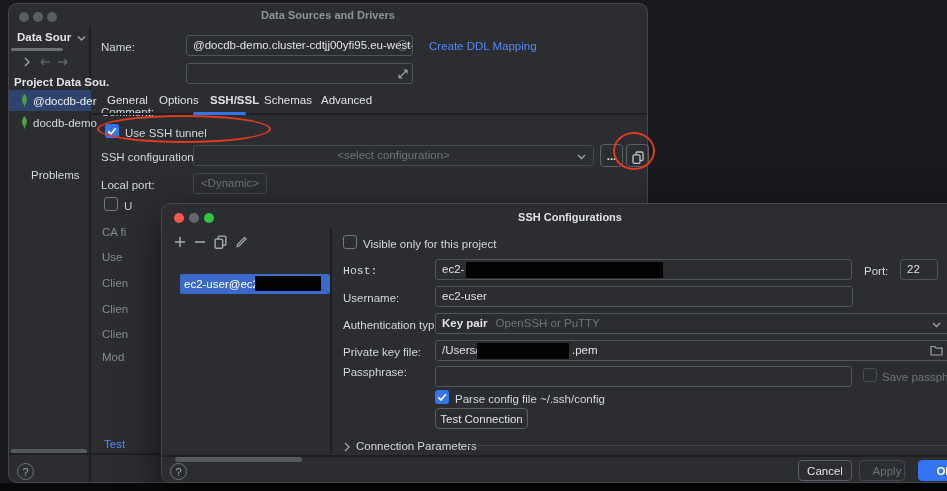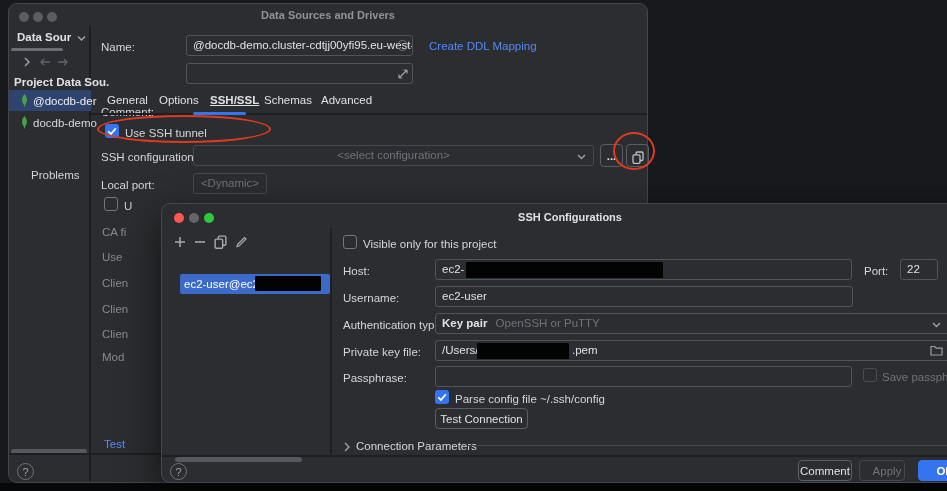--- a/index.html
+++ b/index.html
@@ -93,21 +93,21 @@
     <div class="lbl" style="left:10px;top:42px;margin-top:37px;">Comment:</div>
     <div class="input" style="left:95px;top:37px;width:227px;">
       <svg class="abs" style="right:4px;top:5px;" width="10" height="10" viewBox="0 0 10 10">
           <path d="M1 9 L9 1 M1 9 V5.6 M1 9 H4.4 M9 1 V4.4 M9 1 H5.6" stroke="#9da0a8" stroke-width="1.2" fill="none"></path>
         </svg>
     </div>
 
     <div class="abs" style="left:0;top:68px;right:0;height:22px;">
       <span class="tab" style="left:16px;">General</span>
       <span class="tab" style="left:68px;">Options</span>
-      <span class="tab" style="left:119px;font-weight:bold;text-decoration:underline;">SSH/SSL</span>
+      <span class="tab" style="left:119px;font-weight:bold;">SSH/SSL</span>
       <span class="tab" style="left:173px;">Schemas</span>
       <span class="tab" style="left:230px;">Advanced</span>
       <div class="abs" style="left:0;right:0;top:19px;height:1.5px;background:#1e1f22;"></div>
       <div class="abs" style="left:102px;top:18px;width:53px;height:2.5px;background:#3574f0;border-radius:2px;"></div>
     </div>
 
     <span class="cb checked" style="left:14px;top:98px;">
       <svg width="14" height="14" viewBox="0 0 14 14">
           <path d="M3.2 7.4 L6 10 L10.8 4.2" stroke="#fff" stroke-width="1.8" fill="none"></path>
         </svg>
@@ -179,21 +179,21 @@
       <span class="lbl" style="left:4px;top:3px;color:#fff;">ec2-user@ec2-</span>
       <span class="redact" style="left:75px;top:2px;width:66px;height:15px;"></span>
     </div>
     <div class="scrollthumb" style="left:13px;top:229px;width:127px;height:5px;"></div>
   </div>
 
   <div class="abs" style="left:172px;top:24px;right:0;bottom:28px;">
     <span class="cb unchecked" style="left:9px;top:7px;"></span>
     <span class="lbl" style="left:29px;top:9px;">Visible only for this project</span>
 
-    <div class="lbl" style="left:9px;top:36px;">Host:</div>
+    <div class="lbl" style="left:9px;top:36px;font-family:Liberation Mono, monospace;">Host:</div>
     <div class="input" style="left:101px;top:31px;width:417px;">
       <span>ec2-</span><span class="redact" style="left:30px;top:2px;width:197px;height:16px;"></span>
     </div>
     <div class="lbl" style="left:530px;top:36px;">Port:</div>
     <div class="input" style="left:566px;top:31px;width:38px;">22</div>
 
     <div class="lbl" style="left:9px;top:63px;">Username:</div>
     <div class="input" style="left:101px;top:58px;width:418px;">ec2-user</div>
 
     <div class="lbl" style="left:9px;top:90px;">Authentication type:</div>
@@ -206,21 +206,21 @@
     </div>
 
     <div class="lbl" style="left:9px;top:117px;">Private key file:</div>
     <div class="input" style="left:101px;top:112px;width:515px;">
       <span>/Users/</span><span class="redact" style="left:41px;top:2px;width:92px;height:16px;"></span><span class="abs" style="left:136px;top:0;">.pem</span>
       <svg class="abs" style="right:6px;top:4px;" width="13" height="11" viewBox="0 0 13 11">
           <path d="M1 1.5 H4.8 L6.2 3.2 H12 V10 H1 Z" fill="none" stroke="#9da0a8" stroke-width="1.2"></path>
         </svg>
     </div>
 
-    <div class="lbl" style="left:9px;top:143px;">Passphrase:</div>
+    <div class="lbl" style="left:9px;top:137px;">Passphrase:</div>
     <div class="input" style="left:101px;top:138px;width:417px;"></div>
     <span class="cb disabled" style="left:529px;top:140px;"></span>
     <span class="lbl" style="left:548px;top:142px;color:#6f737a;">Save passphrase</span>
 
     <span class="cb checked" style="left:101px;top:162px;">
       <svg width="14" height="14" viewBox="0 0 14 14">
           <path d="M3.2 7.4 L6 10 L10.8 4.2" stroke="#fff" stroke-width="1.8" fill="none"></path>
         </svg>
     </span>
     <span class="lbl" style="left:121px;top:164px;">Parse config file ~/.ssh/config</span>
@@ -231,18 +231,18 @@
         <path d="M1 1 L5 5 L1 9" stroke="#9da0a8" stroke-width="1.4" fill="none"></path>
       </svg>
     <span class="lbl" style="left:22px;top:211px;">Connection Parameters</span>
     <div class="abs" style="left:134px;top:217px;width:500px;height:1px;background:#45474c;"></div>
 
     <div class="scrollthumb" style="right:7px;top:4px;width:5px;height:177px;background:#4a4d51;"></div>
   </div>
 
   <div class="divider-h" style="top:251px;"></div>
   <div class="helpcircle" style="left:8px;top:259px;">?</div>
-  <button class="btn" style="left:636px;top:256px;width:54px;height:21px;">Comment</button>
+  <button class="btn" style="left:636px;top:256px;width:54px;height:21px;">Cancel</button>
   <button class="btn disabled" style="left:697px;top:256px;width:46px;height:21px;">Apply</button>
   <button class="btn primary" style="left:756px;top:256px;width:54px;height:21px;">OK</button>
 </div>
 
 <div class="abs" style="left:0;top:483px;width:947px;height:8px;background:#070809;"></div>
 
 </body></html>

